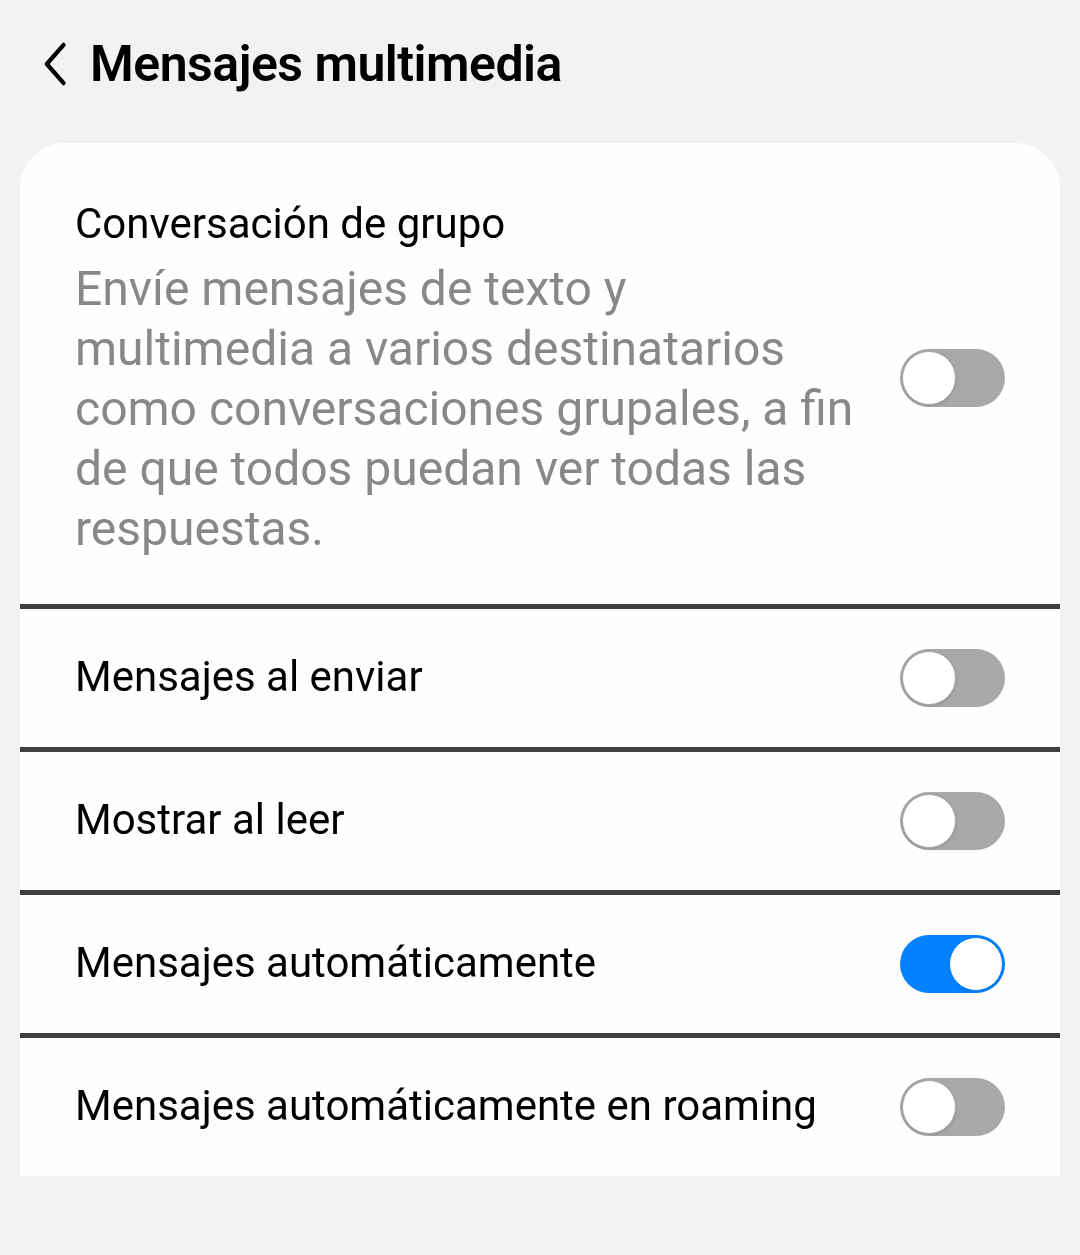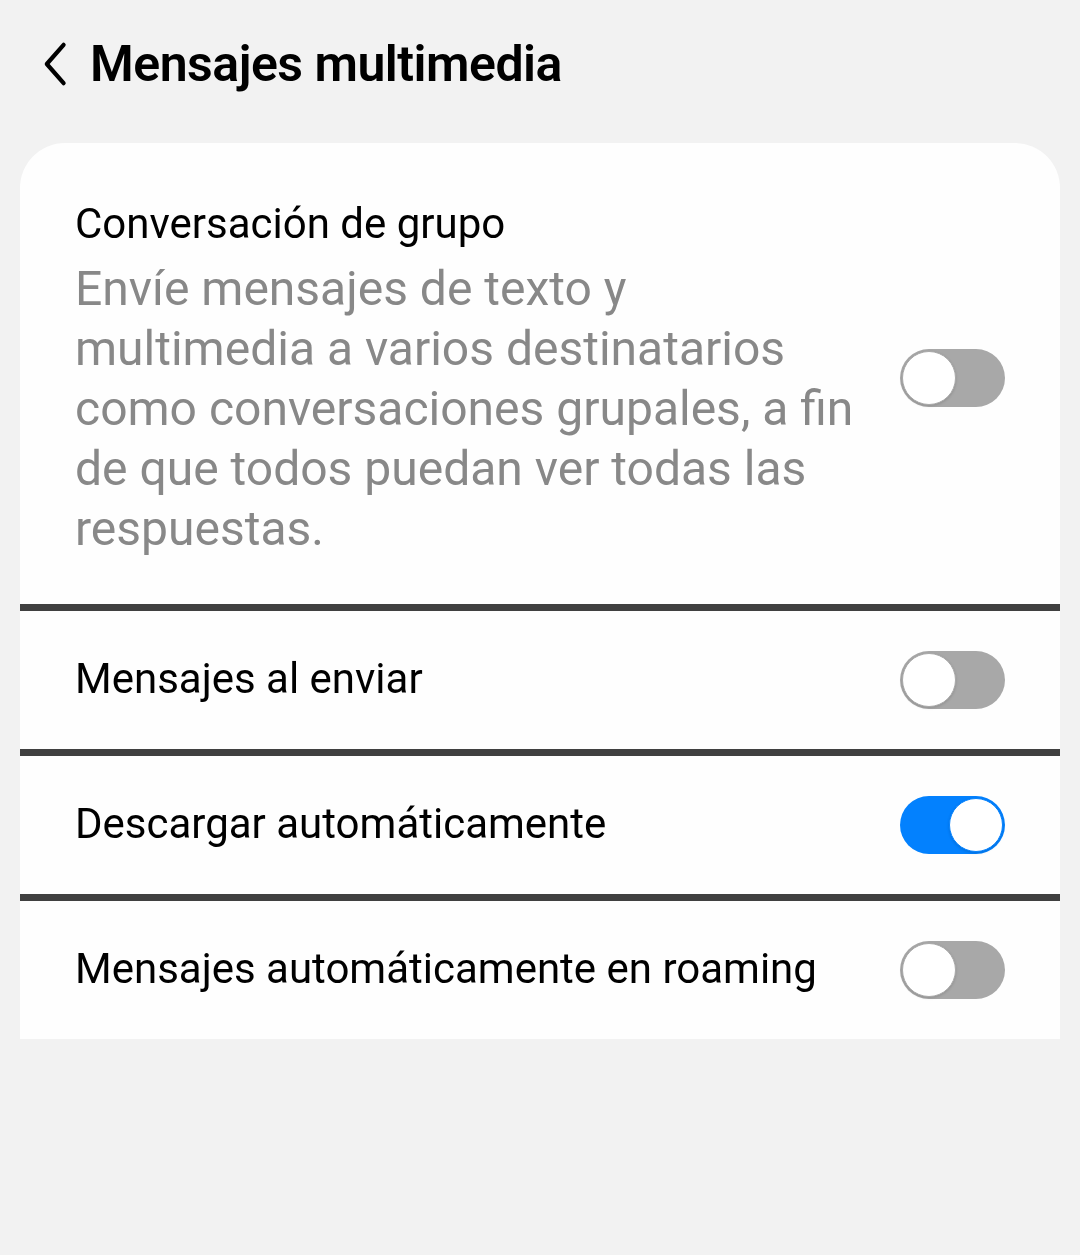--- a/index.html
+++ b/index.html
@@ -41,21 +41,21 @@
       background-color: #fefefe;
       border-radius: 45px 45px 0 0;
       margin: 0 20px;
       padding: 0;
     }
     .setting-row {
       display: flex;
       align-items: center;
       justify-content: space-between;
       padding: 40px 55px;
-      border-bottom: 7px solid #404040;
+      border-bottom: 5px solid #404040;
       gap: 30px;
     }
     .setting-row:last-child {
       border-bottom: none;
     }
     .setting-row:first-child {
       padding-top: 55px;
       padding-bottom: 45px;
     }
     .setting-text {
@@ -142,24 +142,33 @@
   <div class="setting-row">
     <div class="setting-text">
       <div class="setting-title">Mensajes al enviar</div>
     </div>
     <div class="toggle toggle-off">
       <div class="toggle-track"></div>
       <div class="toggle-thumb"></div>
     </div>
   </div>
 
+  <div class="setting-row">
+    <div class="setting-text">
+      <div class="setting-title">Mostrar al leer</div>
+    </div>
+    <div class="toggle toggle-off">
+      <div class="toggle-track"></div>
+      <div class="toggle-thumb"></div>
+    </div>
+  </div>
 
   <div class="setting-row">
     <div class="setting-text">
-      <div class="setting-title">Descargar automáticamente</div>
+      <div class="setting-title">Mensajes automáticamente</div>
     </div>
     <div class="toggle toggle-on">
       <div class="toggle-track"></div>
       <div class="toggle-thumb"></div>
     </div>
   </div>
 
   <div class="setting-row">
     <div class="setting-text">
       <div class="setting-title">Mensajes automáticamente en roaming</div>

